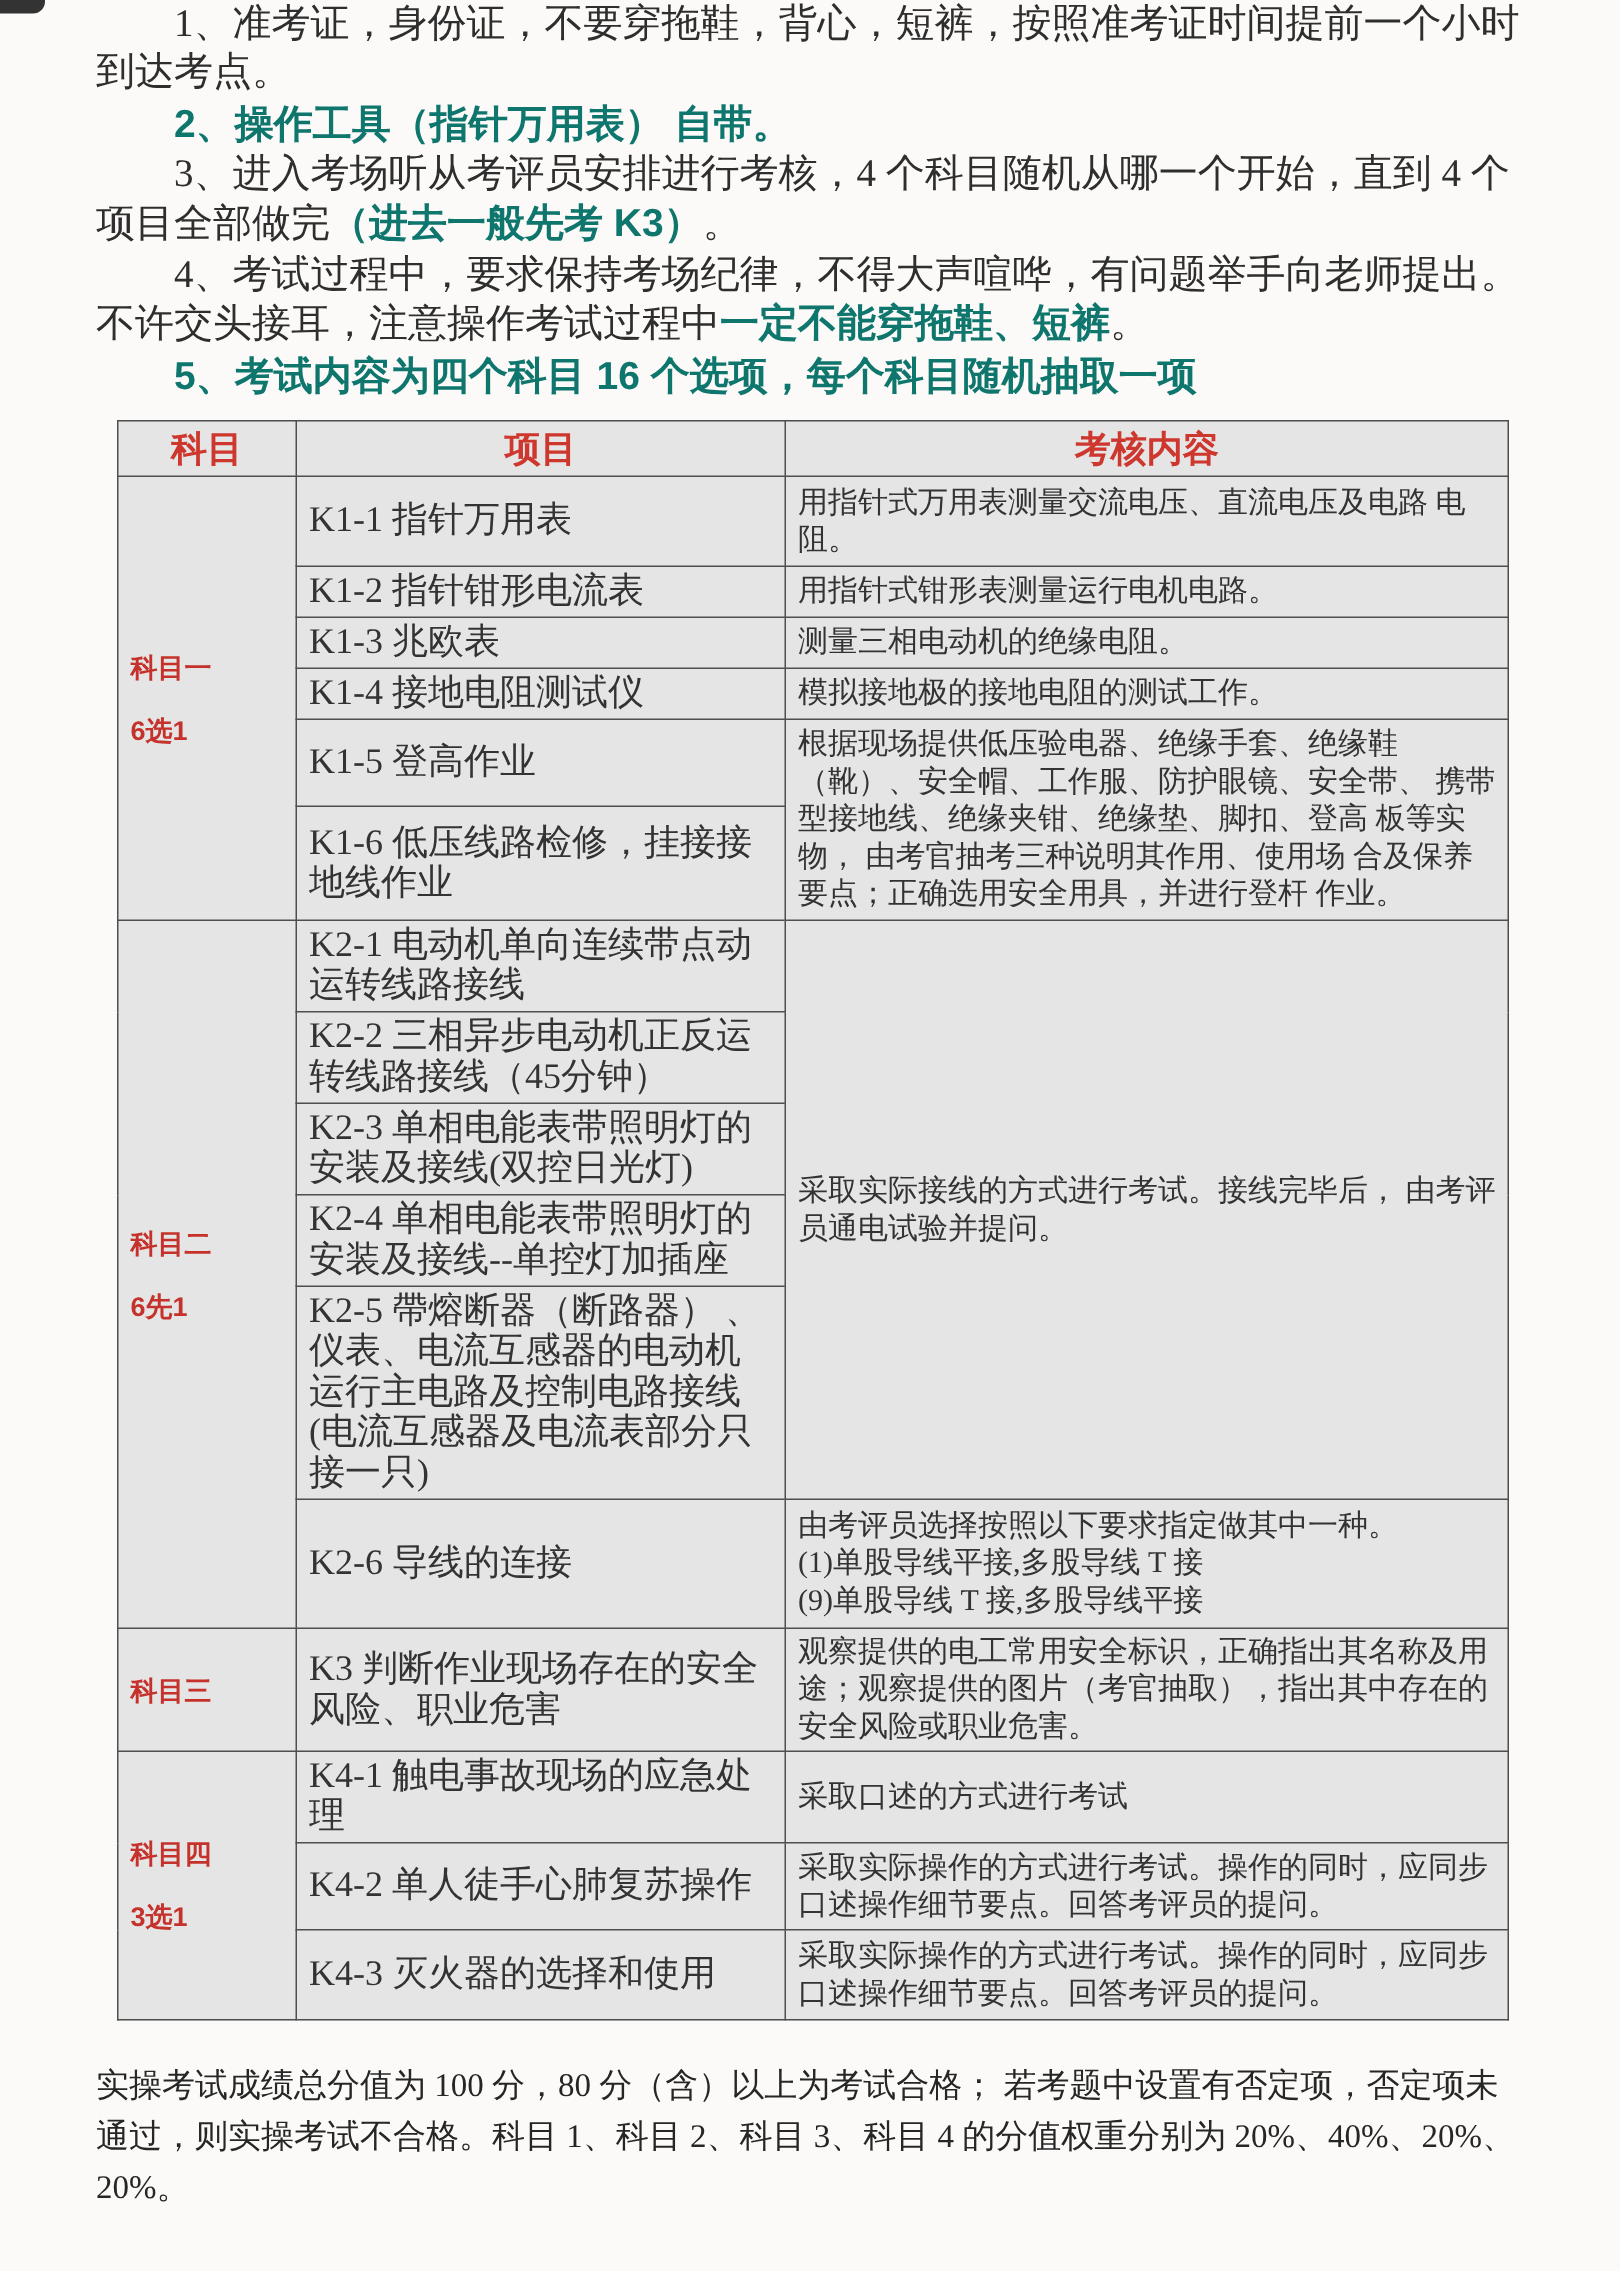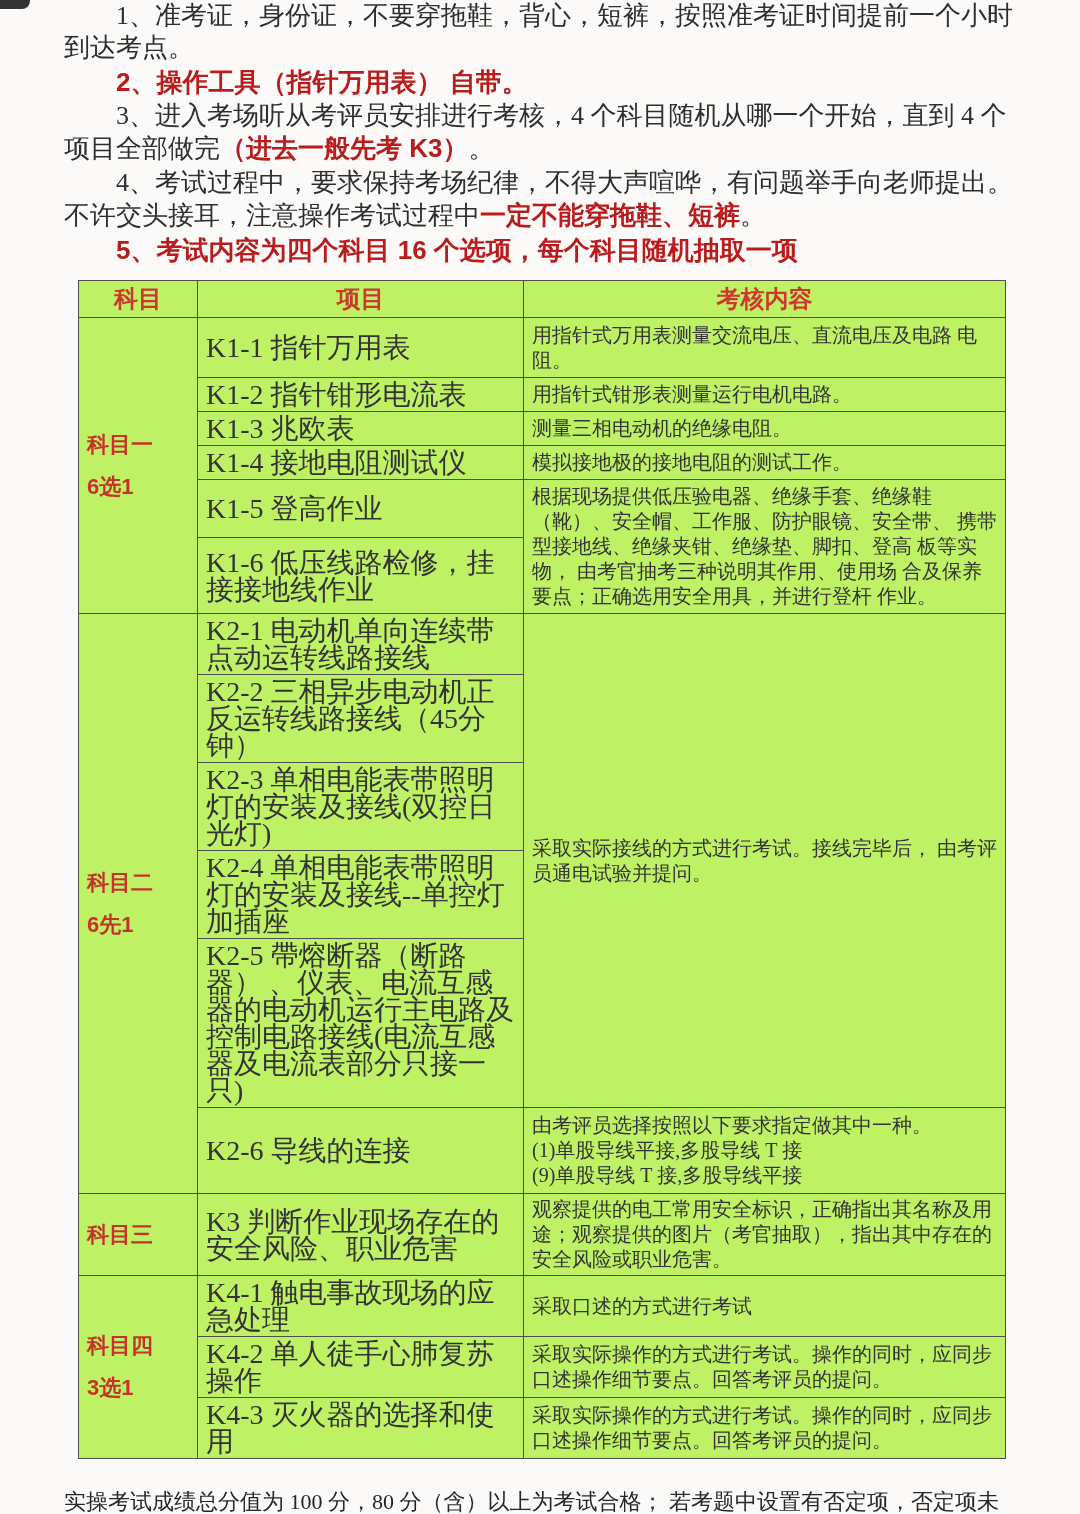--- a/index.html
+++ b/index.html
@@ -33,56 +33,56 @@
     width:950px;
   }
   .note{
     margin:0 0 2px 0;
     font-size:26px;
     line-height:32px;
     color:#2e2e2e;
     text-indent:2em;
   }
   .red-bold{
-    color:#b91c1c;
+    color:#0f766e;
     font-weight:bold;
     font-family:"Liberation Sans","DejaVu Sans",sans-serif;
   }
   table.exam{
     margin:14px 0 0 78px;
     border-collapse:collapse;
     table-layout:fixed;
     width:927px;
-    background:#bef264;
+    background:#e5e5e5;
   }
   table.exam th, table.exam td{
     border:1.5px solid #4e4e4e;
     box-sizing:border-box;
     padding:3px 8px;
   }
   table.exam th{
     font-family:"Liberation Sans","DejaVu Sans",sans-serif;
     color:#cd372e;
     font-weight:bold;
     font-size:24px;
     text-align:center;
     height:34px;
     padding:2px;
   }
   td.subject{
     color:#c5322b;
     font-weight:bold;
     font-family:"Liberation Sans","DejaVu Sans",sans-serif;
-    font-size:22px;
+    font-size:18px;
     line-height:42px;
     vertical-align:middle;
     padding-left:13px;
   }
   td.proj{
-    font-size:28px;
+    font-size:24px;
     line-height:27px;
     color:#333;
     vertical-align:middle;
     padding-left:11px;
   }
   td.cont{
     font-size:20px;
     line-height:25px;
     color:#333;
     vertical-align:middle;

